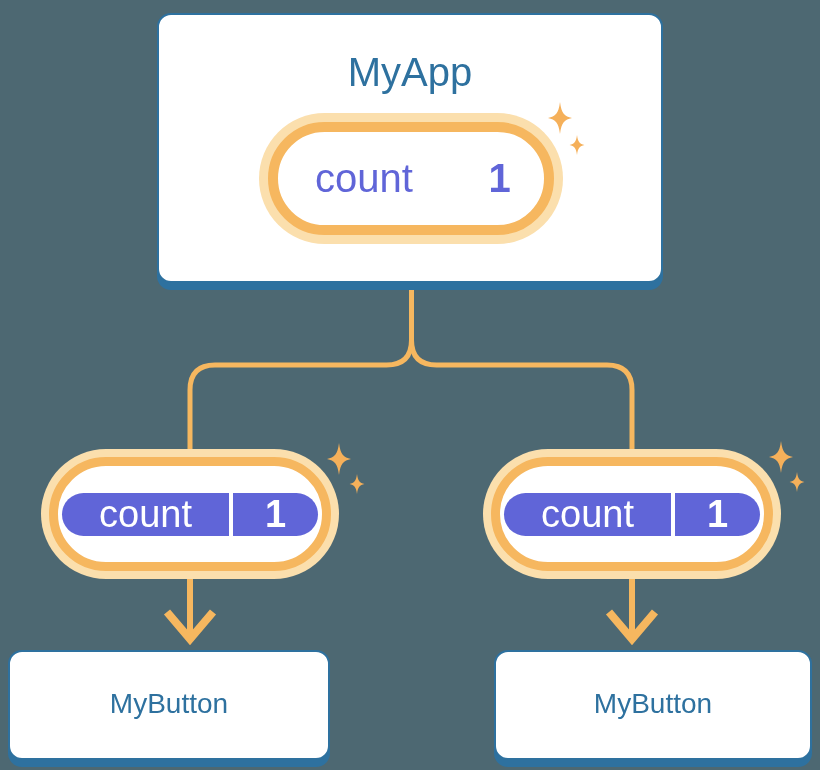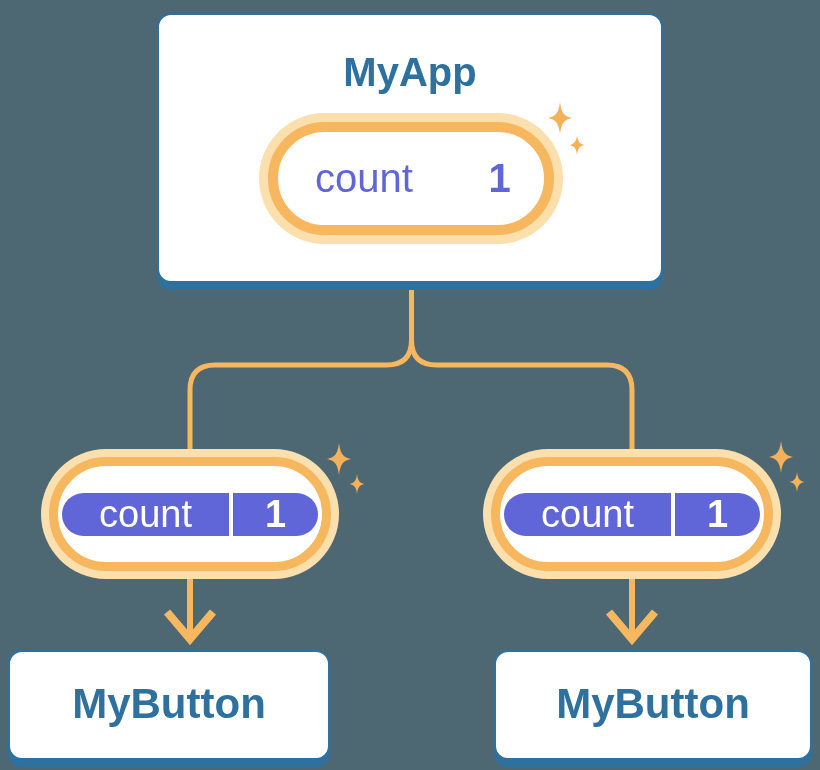--- a/index.html
+++ b/index.html
@@ -9,23 +9,23 @@
   html,body{margin:0;padding:0;}
   body{font-family:"Liberation Sans", sans-serif;}
   .stage{position:relative;width:820px;height:770px;background:var(--background);overflow:hidden;}
   .decor{position:absolute;left:0;top:0;z-index:1;}
   .decor.top{z-index:3;}
   .card{position:absolute;background:var(--card-bg);border:2px solid var(--blue);
         border-radius:14px;box-shadow:0 7px 0 0 var(--blue);z-index:2;box-sizing:border-box;}
   .card-root{left:157px;top:13px;width:506px;height:270px;}
   .card-child-left{left:8px;top:650px;width:322px;height:110px;}
   .card-child-right{left:494px;top:650px;width:318px;height:110px;}
-  .card-title{color:var(--blue);font-weight:bold;text-align:center;}
+  .card-title{color:var(--blue);font-weight:normal;text-align:center;}
   .card-root .card-title{font-size:40px;padding-top:34px;line-height:46px;}
-  .card-child-left .card-title,.card-child-right .card-title{font-size:42px;line-height:104px;}
+  .card-child-left .card-title,.card-child-right .card-title{font-size:28px;line-height:104px;}
   .pill{position:absolute;z-index:2;box-sizing:border-box;background:var(--card-bg);
         border-radius:999px;display:flex;align-items:center;}
   .pill-root{left:268px;top:122px;width:286px;height:113px;border:10px solid var(--orange);
         box-shadow:0 0 0 9px var(--orange-light);}
   .pill-root .cell-name{flex:1;display:flex;align-items:center;justify-content:center;
         color:var(--purple);font-size:40px;}
   .pill-root .pill-divider{width:5px;background:var(--orange);}
   .pill-root .cell-value{width:89px;display:flex;align-items:center;justify-content:center;
         color:var(--purple);font-size:40px;font-weight:bold;}
   .pill-purple{width:282px;height:114px;border:9px solid var(--orange);padding:4px;

